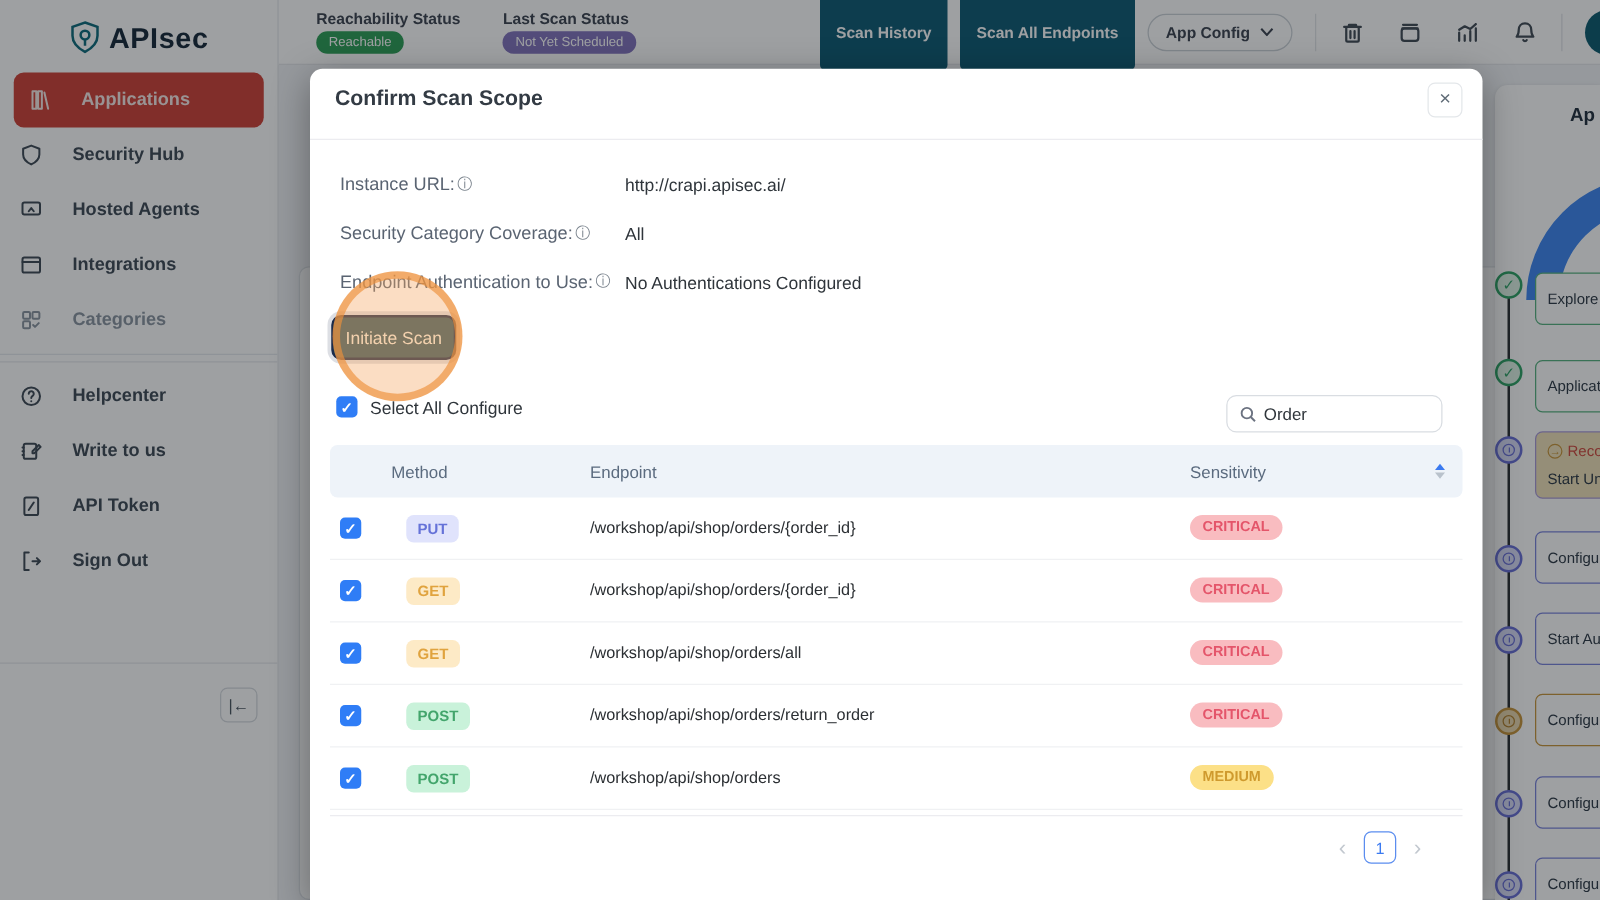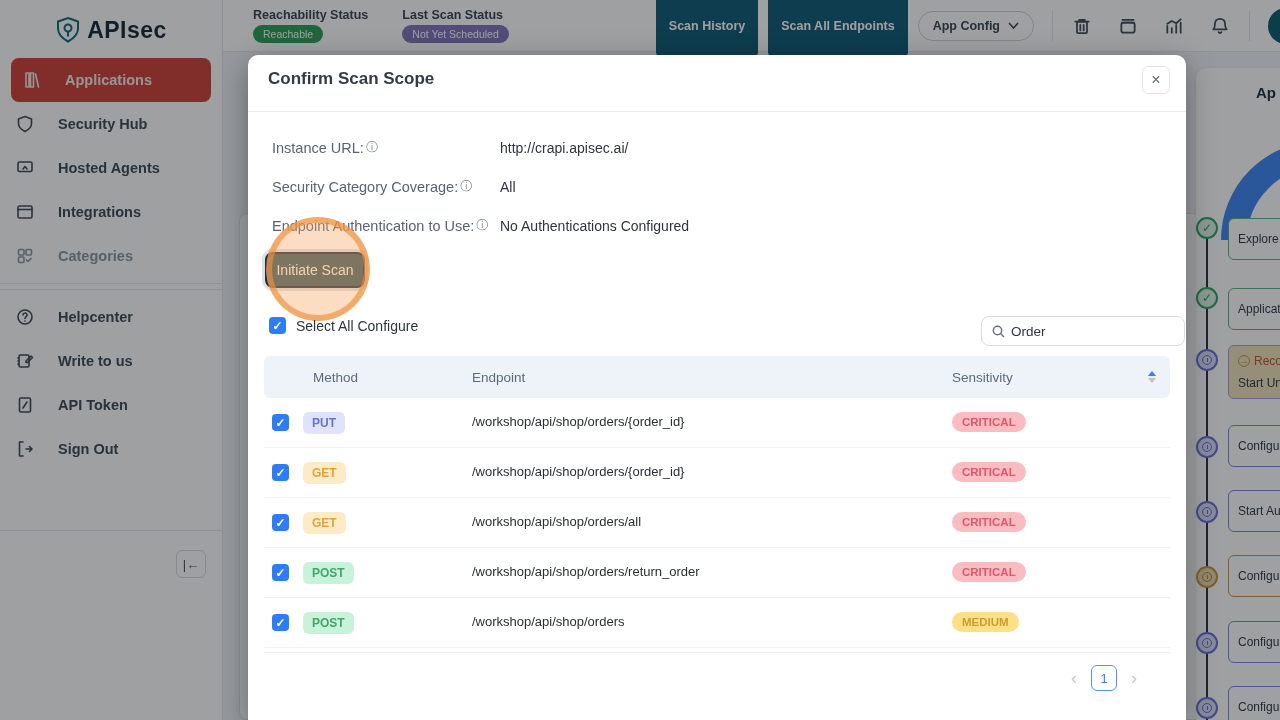--- a/index.html
+++ b/index.html
@@ -63,33 +63,33 @@
   .fields { position:absolute; left:24px; top:62px; }
   .field-row { display:flex; align-items:flex-end; height:39px; }
   .field-label { width:228px; font-size:14.5px; color:#5a6472; display:flex; align-items:center; gap:2px; }
   .info-ic { font-size:12px; color:#7a838d; }
   .field-value { font-size:14px; color:#2f353b; }
   .initiate-btn { position:absolute; left:17px; top:197px; width:100px; height:36px; background:#33585f; border:2px solid #1b2b4a; border-radius:8px; color:#f3ecdd; font-size:14px; font-family:inherit; cursor:pointer; box-shadow:0 0 0 3px rgba(27,43,74,.15); }
   .click-halo { position:absolute; left:18px; top:162px; width:104px; height:104px; border-radius:50%; background:rgba(245,166,97,.38); border:6px solid rgba(238,144,58,.65); pointer-events:none; }
   .select-row { position:absolute; left:21px; top:262px; display:flex; align-items:center; gap:10px; }
   .cbx { width:17px; height:17px; background:#2f7df6; border-radius:4px; color:#fff; font-size:12px; font-weight:bold; display:flex; align-items:center; justify-content:center; cursor:pointer; flex:none; }
   .select-label { font-size:14px; color:#2f353b; }
-  .search-box { position:absolute; left:733px; top:261px; width:204px; height:30px; border:1px solid #d9dde2; border-radius:8px; background:#fff; display:flex; align-items:center; padding:0 10px; gap:6px; }
+  .search-box { position:absolute; left:733px; top:261px; width:173px; height:30px; border:1px solid #d9dde2; border-radius:8px; background:#fff; display:flex; align-items:center; padding:0 10px; gap:6px; }
   .search-input { border:none; outline:none; font-size:13.5px; color:#2f353b; width:100%; font-family:inherit; background:transparent; }
   .table-head { position:absolute; left:16px; top:301px; width:906px; height:42px; background:#eef3f9; border-radius:6px; display:flex; align-items:center; font-size:13.5px; font-weight:normal; color:#5b6b7f; }
   .th-method { position:absolute; left:49px; }
   .th-endpoint { position:absolute; left:208px; }
   .th-sensitivity { position:absolute; left:688px; }
   .sorter { position:absolute; right:14px; display:flex; flex-direction:column; gap:2px; cursor:pointer; }
   .car-up { width:0; height:0; border-left:4px solid transparent; border-right:4px solid transparent; border-bottom:5px solid #3b7af0; }
   .car-dn { width:0; height:0; border-left:4px solid transparent; border-right:4px solid transparent; border-top:5px solid #b9c2cc; }
   .rows { position:absolute; left:16px; top:343px; width:906px; }
   .trow { position:relative; height:50px; border-bottom:1px solid #f0f1f3; }
   .trow .cbx { position:absolute; left:8px; top:16px; }
-  .m-badge { position:absolute; left:39px; top:14px; font-size:12px; font-weight:bold; padding:4px 9px; border-radius:6px; }
+  .m-badge { position:absolute; left:61px; top:14px; font-size:12px; font-weight:bold; padding:4px 9px; border-radius:6px; }
   .m-put { background:#e0e3fc; color:#6572d8; }
   .m-get { background:#fdeac6; color:#e0a33e; }
   .m-post { background:#c9f2da; color:#43a56c; }
   .ep-text { position:absolute; left:208px; top:16px; font-size:13px; color:#2b2f33; }
   .s-badge { position:absolute; left:688px; top:14px; font-size:11.5px; font-weight:bold; padding:4px 10px; border-radius:10px; }
   .s-critical { background:#f9bcc0; color:#e4556a; }
   .s-medium { background:#fce087; color:#cf9a2e; }
   .foot-divider { position:absolute; left:16px; top:597px; width:906px; height:1px; background:#ececf0; }
   .pager { position:absolute; top:610px; left:823px; display:flex; align-items:center; gap:14px; }
   .pg-chev { color:#c2c8cf; font-size:18px; cursor:pointer; line-height:26px; }

